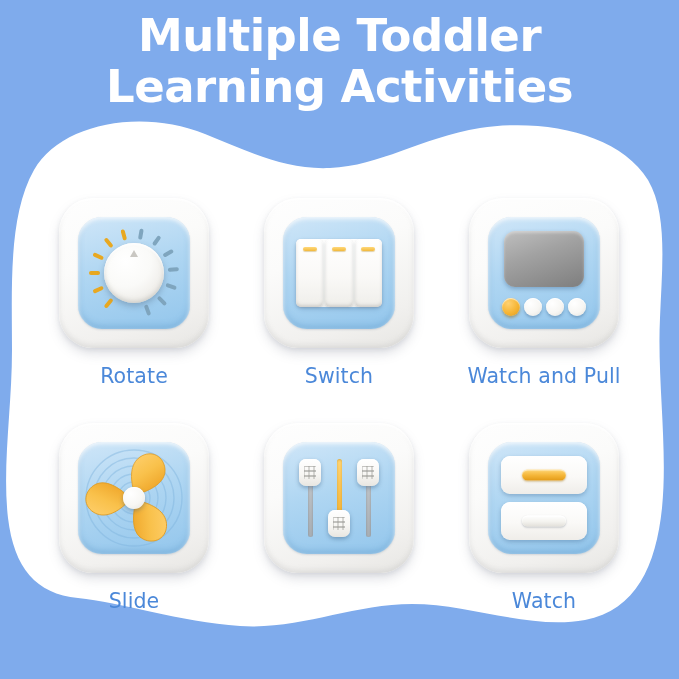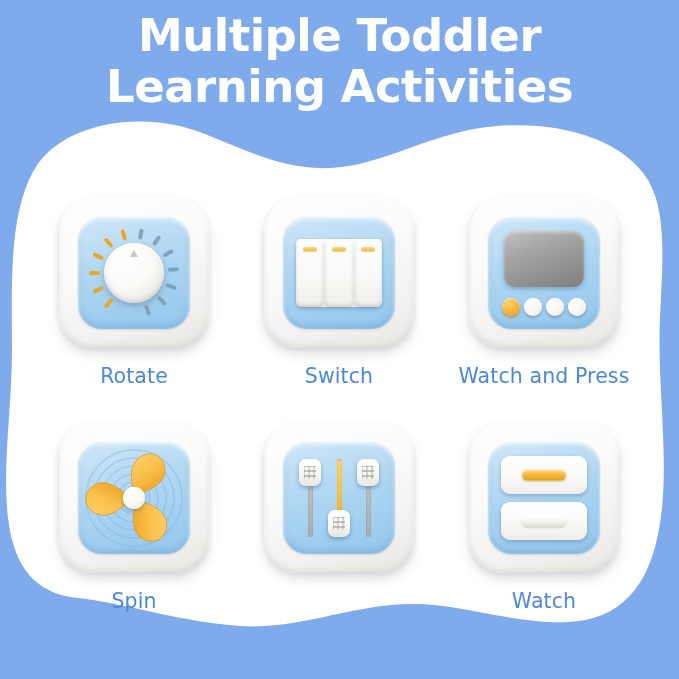--- a/index.html
+++ b/index.html
@@ -274,21 +274,21 @@
         <div class="panel">
           <div class="screen"></div>
           <div class="btn-row">
             <div class="rbtn on"></div>
             <div class="rbtn"></div>
             <div class="rbtn"></div>
             <div class="rbtn"></div>
           </div>
         </div>
       </div>
-      <div class="label">Watch and Press</div>
+      <div class="label">Watch and Pull</div>
     </div>
 
     <div class="cell c0 r1">
       <div class="tile">
         <div class="panel">
           <svg class="swirl" viewBox="0 0 112 112" xmlns="http://www.w3.org/2000/svg">
             <g fill="none" stroke="#7FB4DE" stroke-width="1.4">
               <circle cx="56" cy="56" r="16"></circle>
               <circle cx="56" cy="56" r="24"></circle>
               <circle cx="56" cy="56" r="32"></circle>
@@ -306,21 +306,21 @@
             </defs>
             <g fill="url(#bl)" stroke="#E09B22" stroke-width="0.8">
               <path transform="rotate(0 56 56)" d="M56,50 C52,36 52,22 62,15 C74,7 86,15 87,27 C88,39 76,46 66,50 Z"></path>
               <path transform="rotate(120 56 56)" d="M56,50 C52,36 52,22 62,15 C74,7 86,15 87,27 C88,39 76,46 66,50 Z"></path>
               <path transform="rotate(240 56 56)" d="M56,50 C52,36 52,22 62,15 C74,7 86,15 87,27 C88,39 76,46 66,50 Z"></path>
             </g>
           </svg>
           <div class="hub"></div>
         </div>
       </div>
-      <div class="label">Spin</div>
+      <div class="label">Slide</div>
     </div>
 
     <div class="cell c1 r1">
       <div class="tile">
         <div class="panel">
           <div class="slider" style="left:22px;">
             <div class="track"></div>
             <div class="sknob" style="top:0px;"></div>
           </div>
           <div class="slider mid" style="left:51px;">

